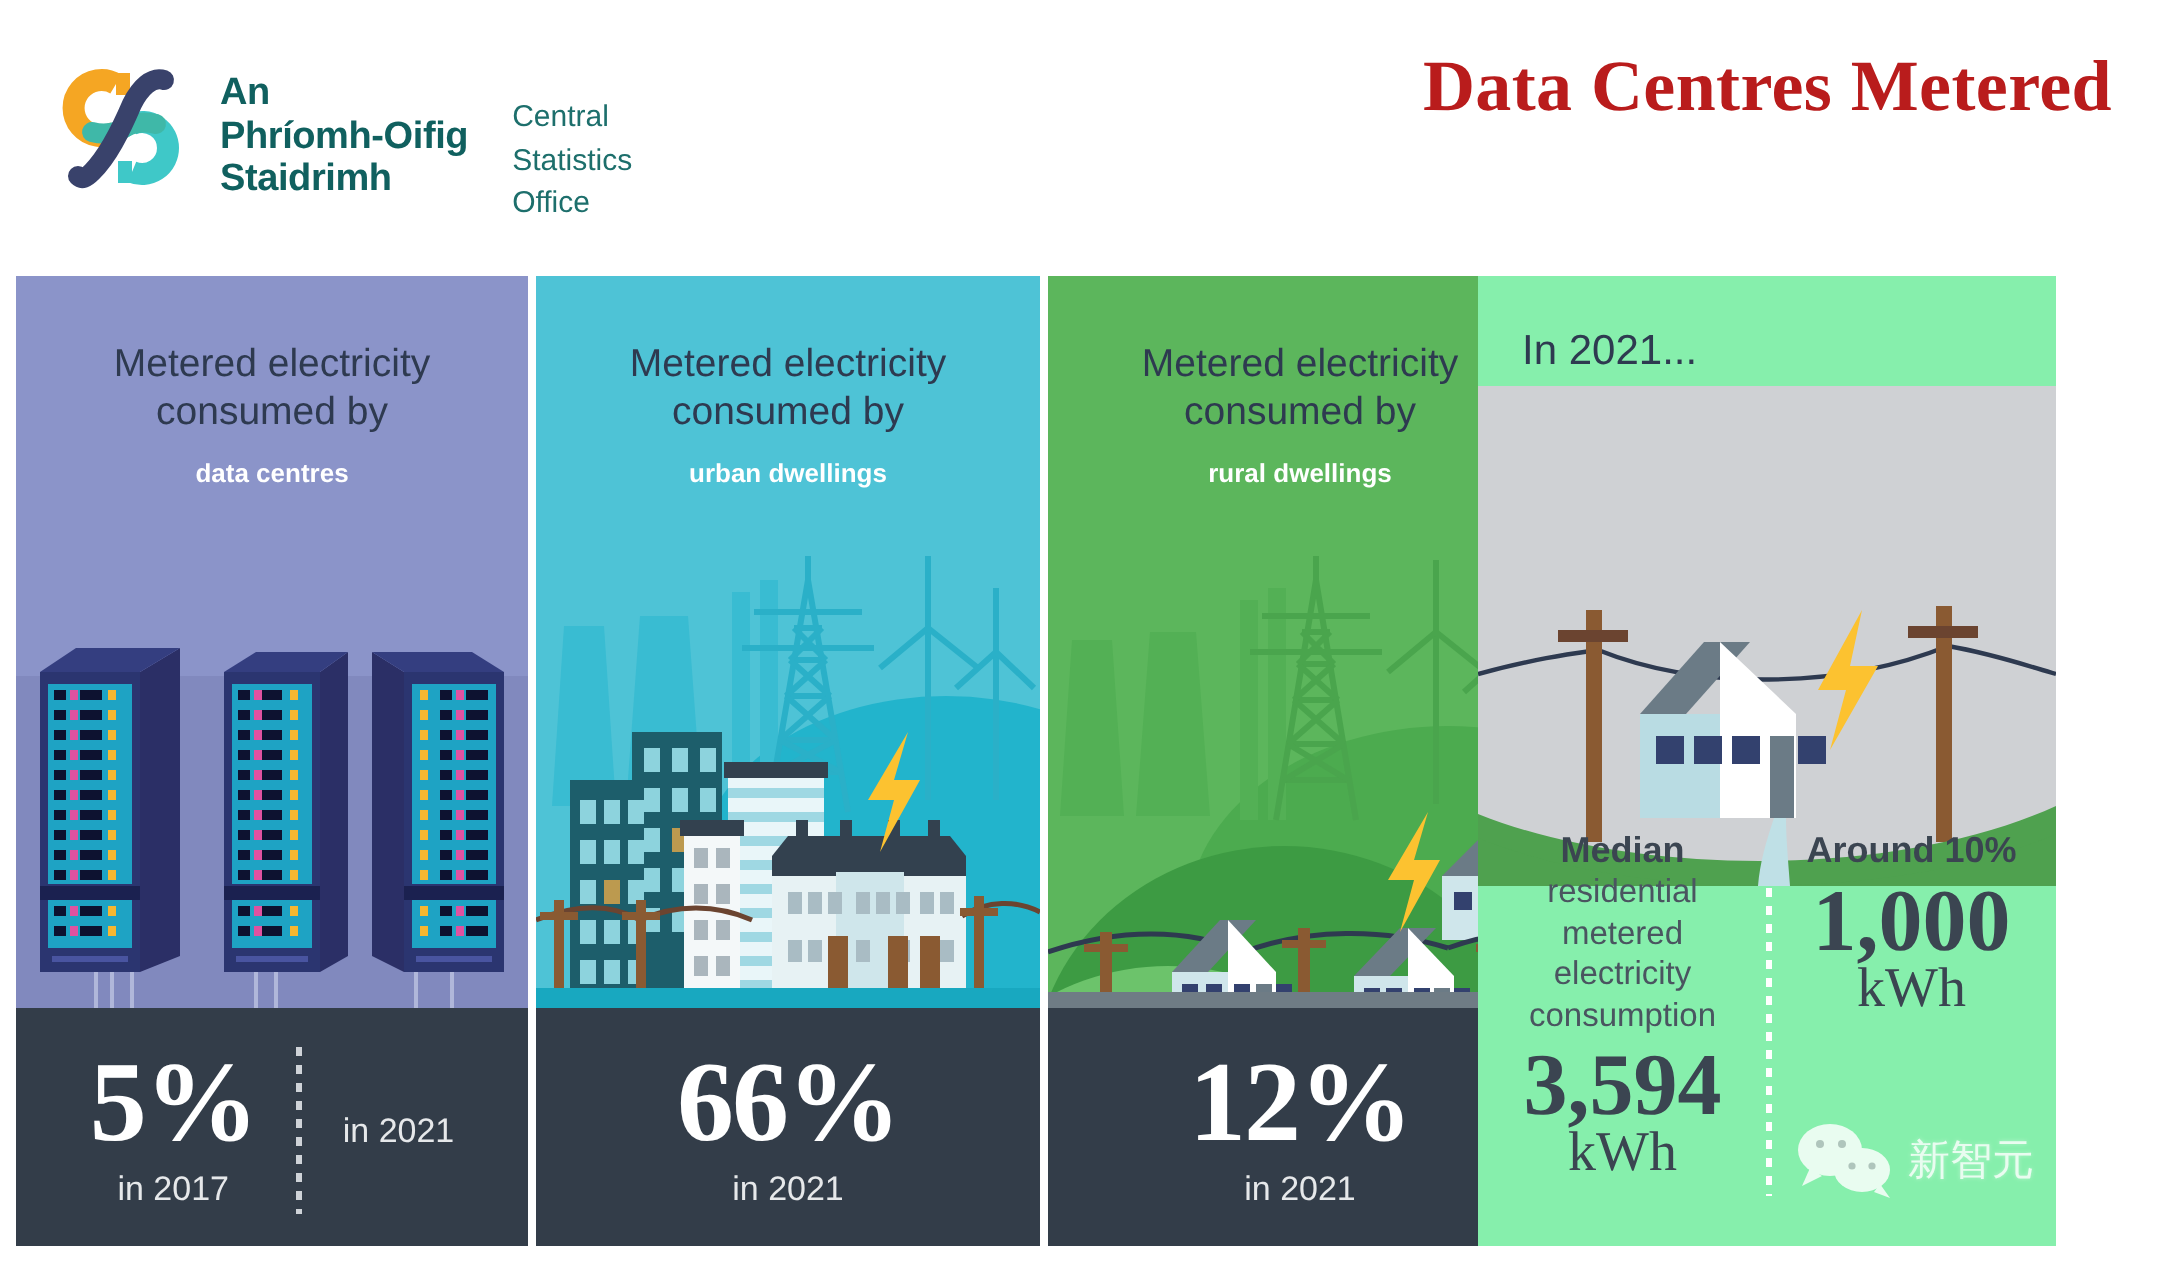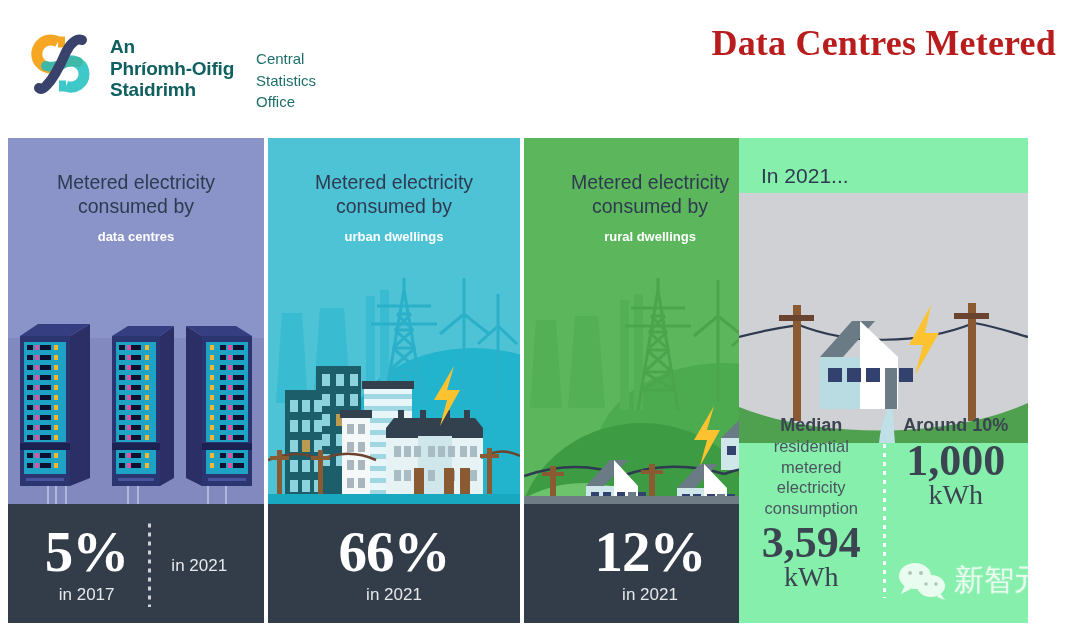--- a/index.html
+++ b/index.html
@@ -95,21 +95,21 @@
     font-family:"Liberation Serif", serif;font-weight:normal;
     color:#3b4551;font-size:28px;line-height:30px;
   }
 
   
   .watermark{
     position:absolute;left:895px;top:560px;
     display:flex;align-items:center;opacity:.82;pointer-events:none;
   }
   .wm-text{
-    margin-left:5px;font-size:30px;color:#ffffff;font-weight:500;
+    margin-left:5px;font-size:21px;color:#ffffff;font-weight:500;
     font-family:"DejaVu Sans", sans-serif;
     text-shadow:0 0 2px rgba(255,255,255,.5);
   }
 </style>
 </head>
 <body>
 
 <div class="page">
 
   <div class="header">

